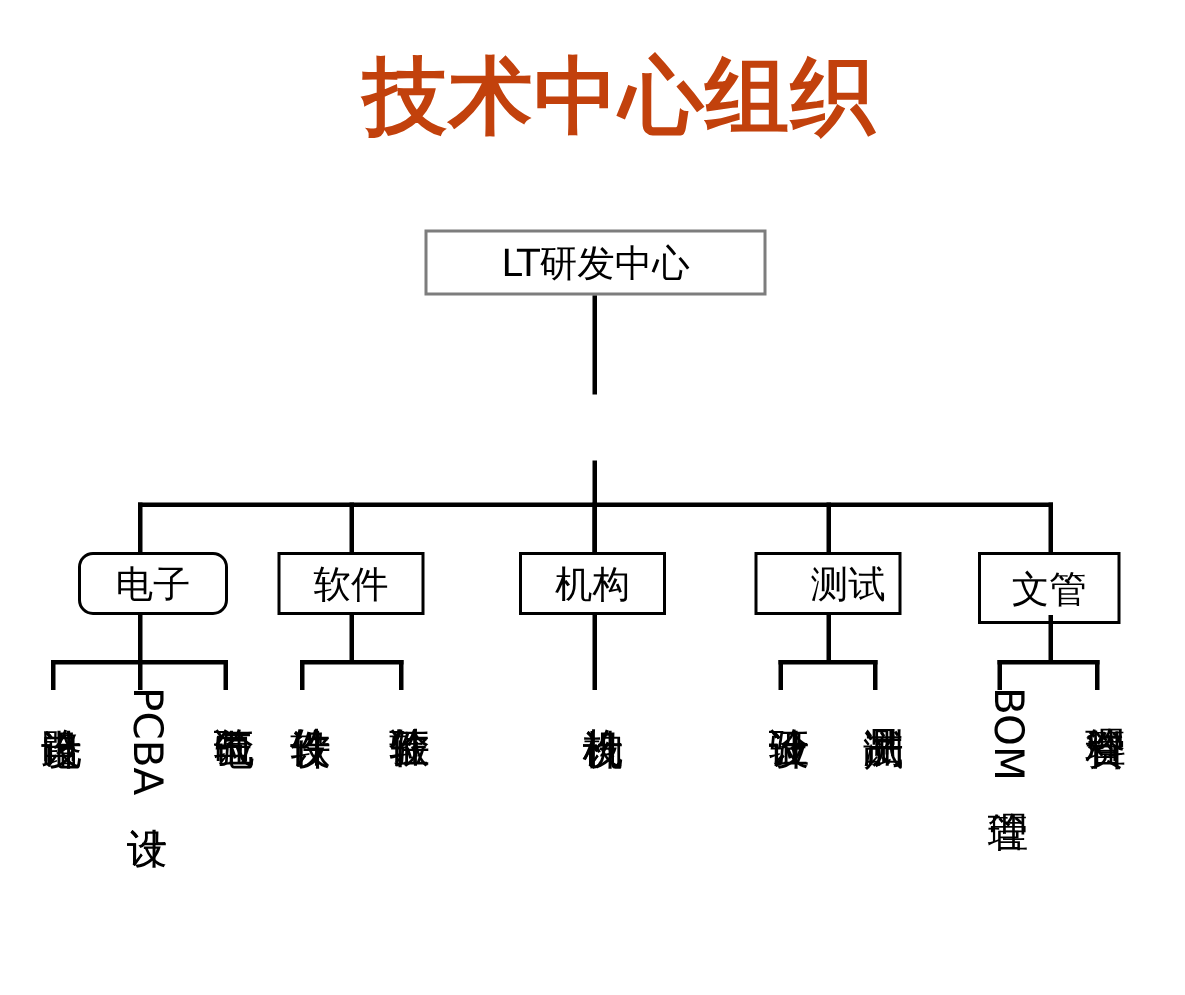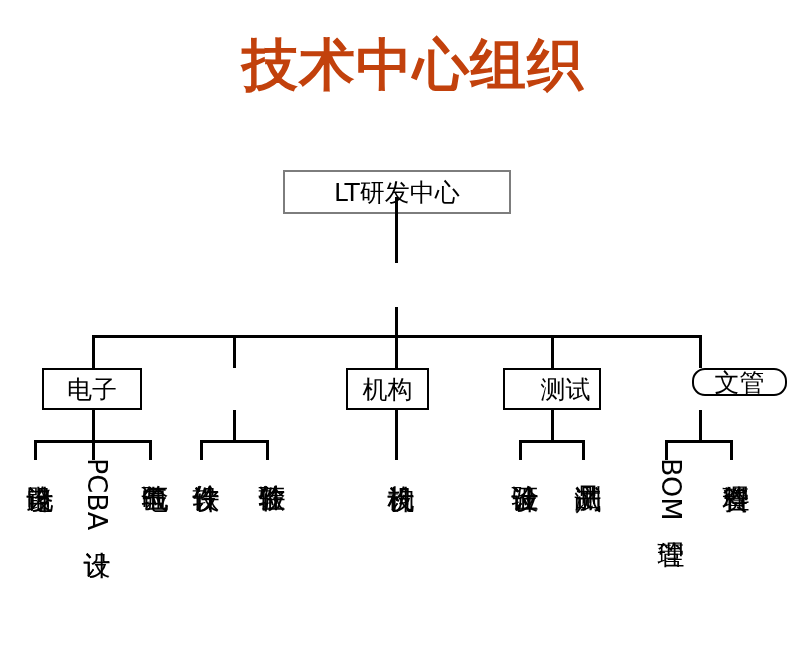--- a/index.html
+++ b/index.html
@@ -45,21 +45,20 @@
     display: flex;
     align-items: center;
     justify-content: center;
     white-space: nowrap;
     color: #000000;
   }
   .node.level-1,
   .node.level-2 {
     border: 2px solid #7d7d7d;
     font-size: 25px;
-    margin-top: 17px;
   }
   .node.level-3 {
     border: 2px solid #000000;
     font-size: 25px;
   }
 
   
   .line {
     position: absolute;
     background: #000000;
@@ -100,30 +99,33 @@
   <div class="line v" style="left:395px; top:307px; height:62px;"></div>
 
   <div class="line h" style="left:92px; top:335px; width:610px;"></div>
 
   <div class="line v" style="left:92px;  top:335px; height:33px;"></div>
   <div class="line v" style="left:233px; top:335px; height:33px;"></div>
   <div class="line v" style="left:395px; top:335px; height:33px;"></div>
   <div class="line v" style="left:551px; top:335px; height:33px;"></div>
   <div class="line v" style="left:699px; top:335px; height:33px;"></div>
 
-  <div class="node level-3" style="left:42px; top:368px; width:100px; height:42px;">
+  <div class="node level-3" style="left:52px; top:368px; width:100px; height:42px;border-radius:10px;">
     <span>电子</span>
   </div>
-  <div class="node level-3" style="left:346px; top:368px; width:83px; height:42px;">
+  <div class="node level-3" style="left:185px; top:368px; width:98px; height:42px;">
+    <span>软件</span>
+  </div>
+  <div class="node level-3" style="left:346px; top:368px; width:98px; height:42px;">
     <span>机构</span>
   </div>
   <div class="node level-3" style="left:503px; top:368px; width:98px; height:42px;padding-left:27px;">
     <span>测试</span>
   </div>
-  <div class="node level-3" style="left:692px; top:368px; width:95px; height:28px;border-radius:13px;">
+  <div class="node level-3" style="left:652px; top:368px; width:95px; height:48px;">
     <span>文管</span>
   </div>
 
   <div class="line v" style="left:92px; top:410px; height:30px;"></div>
   <div class="line h" style="left:34px; top:440px; width:118px;"></div>
   <div class="line v" style="left:34px; top:440px; height:20px;"></div>
   <div class="line v" style="left:92px; top:440px; height:20px;"></div>
   <div class="line v" style="left:149px; top:440px; height:20px;"></div>
 
   <div class="line v" style="left:233px; top:410px; height:30px;"></div>

